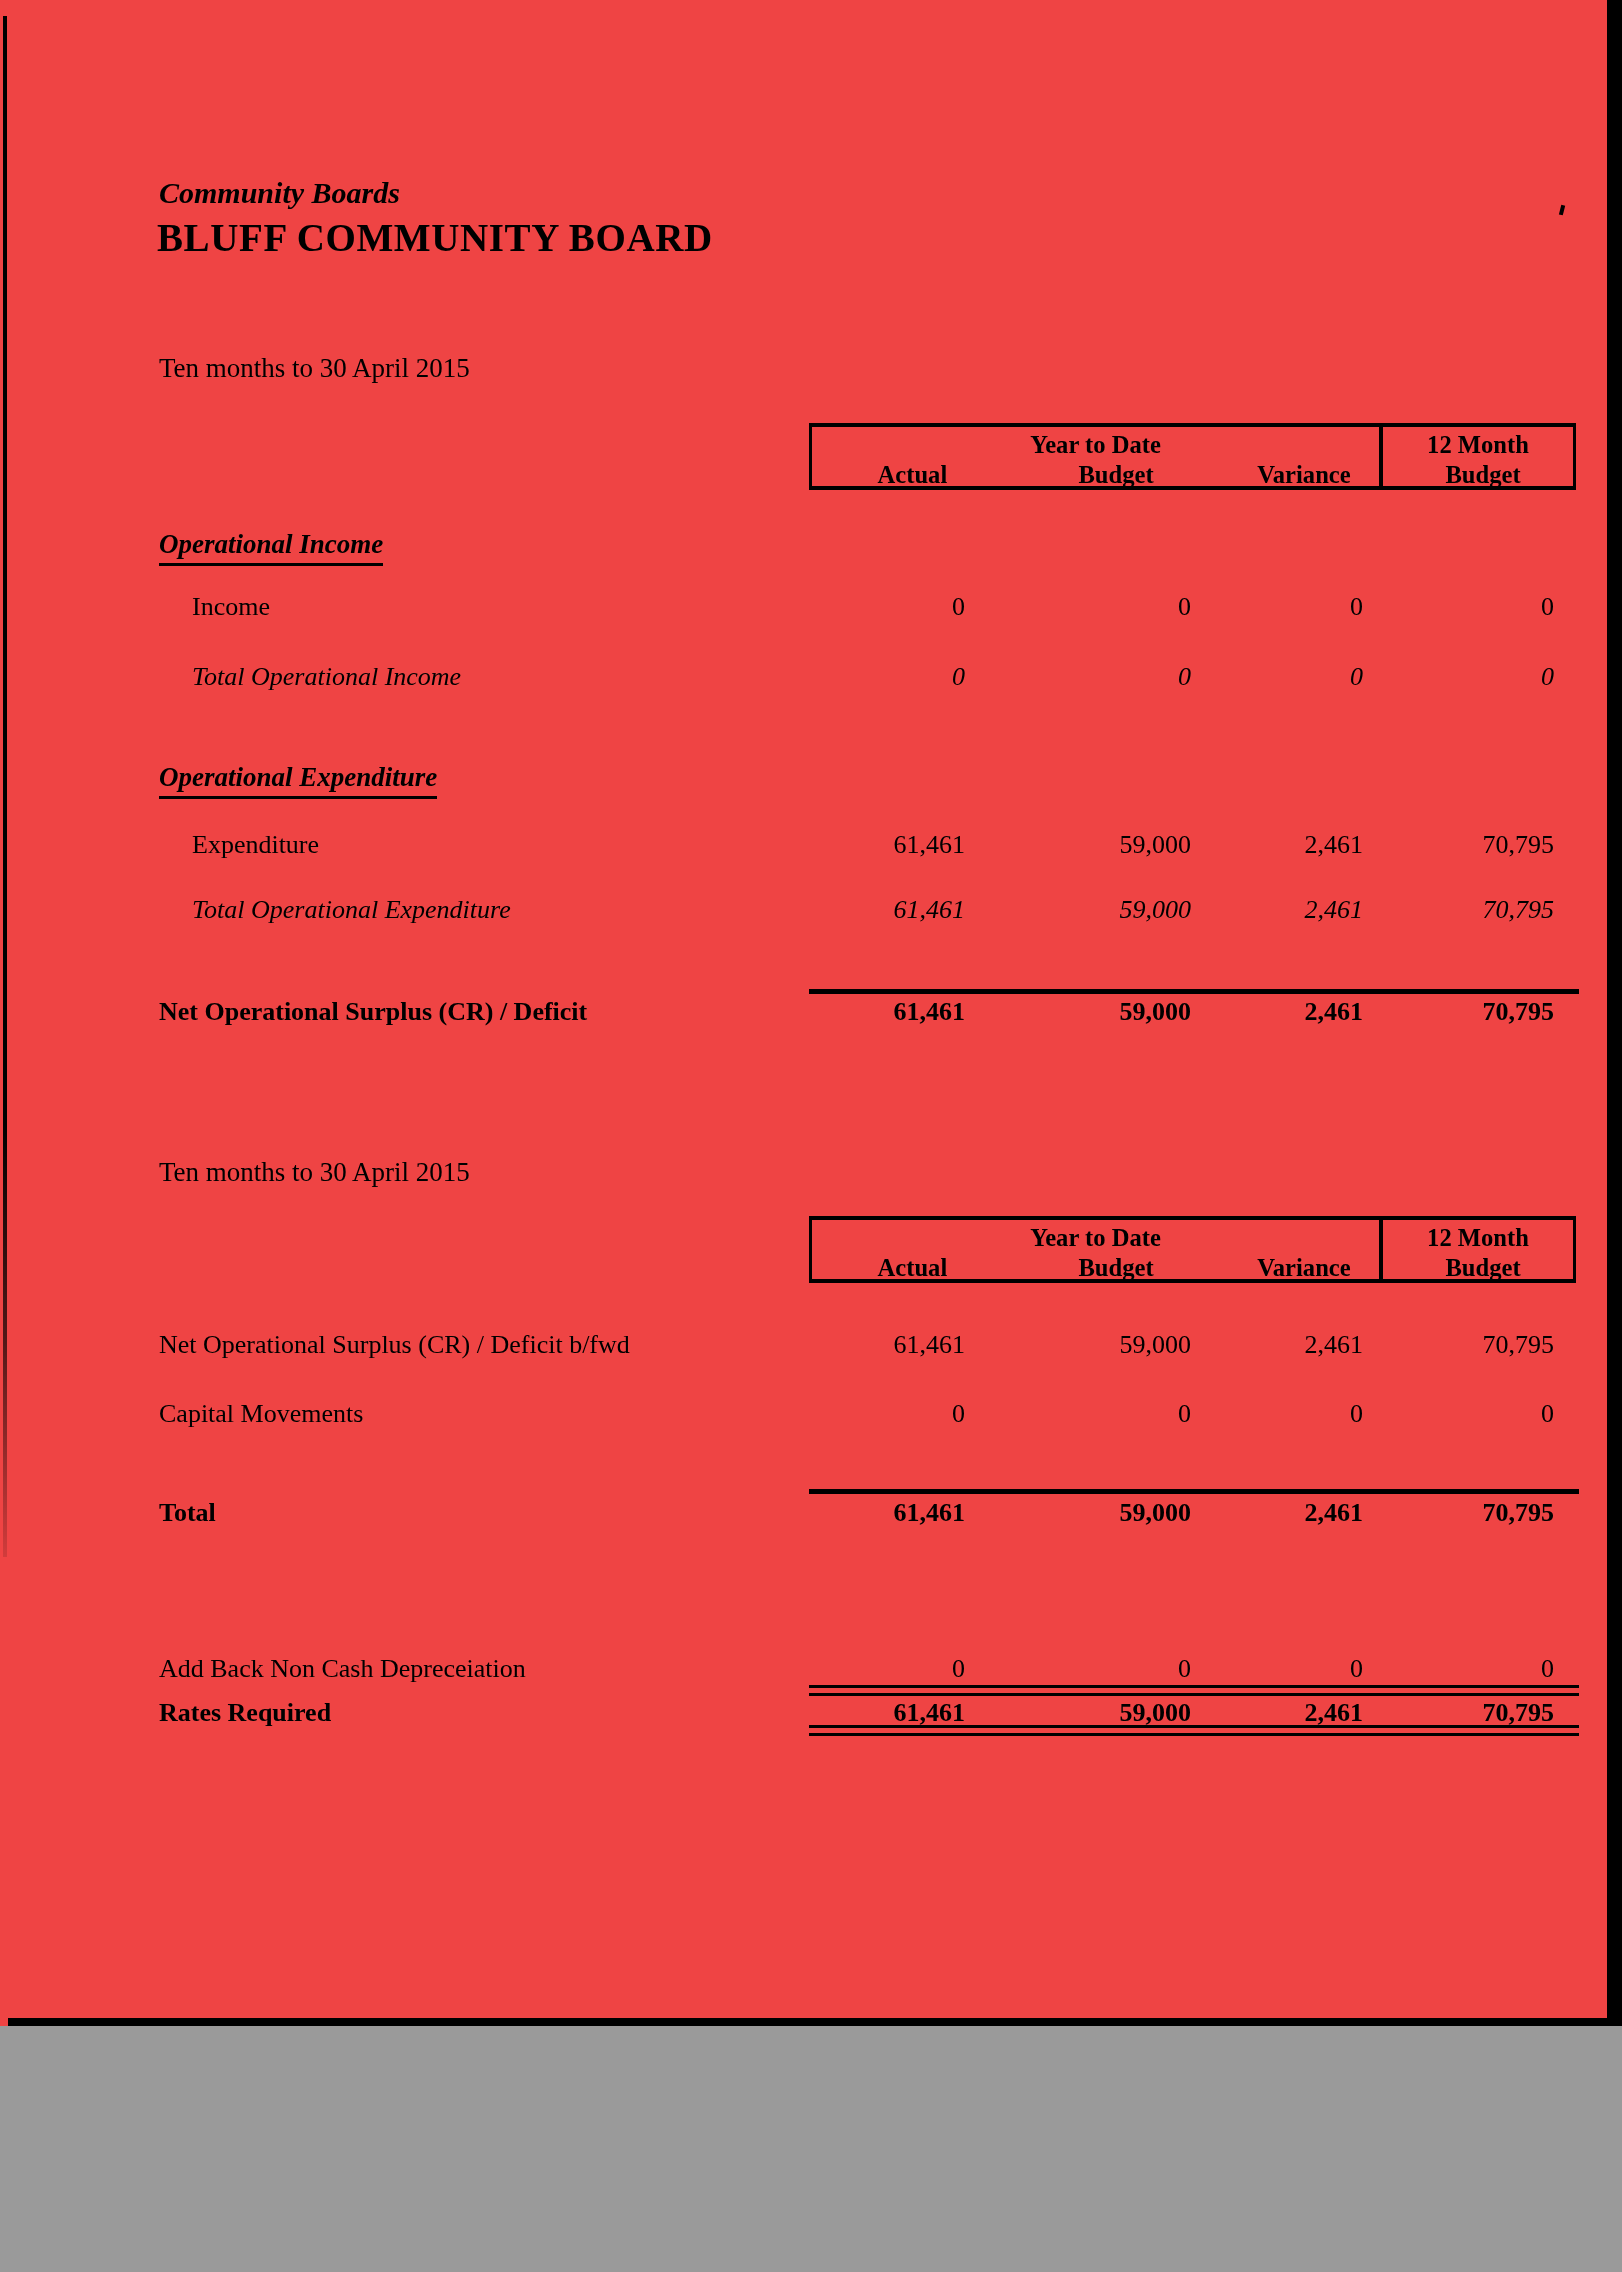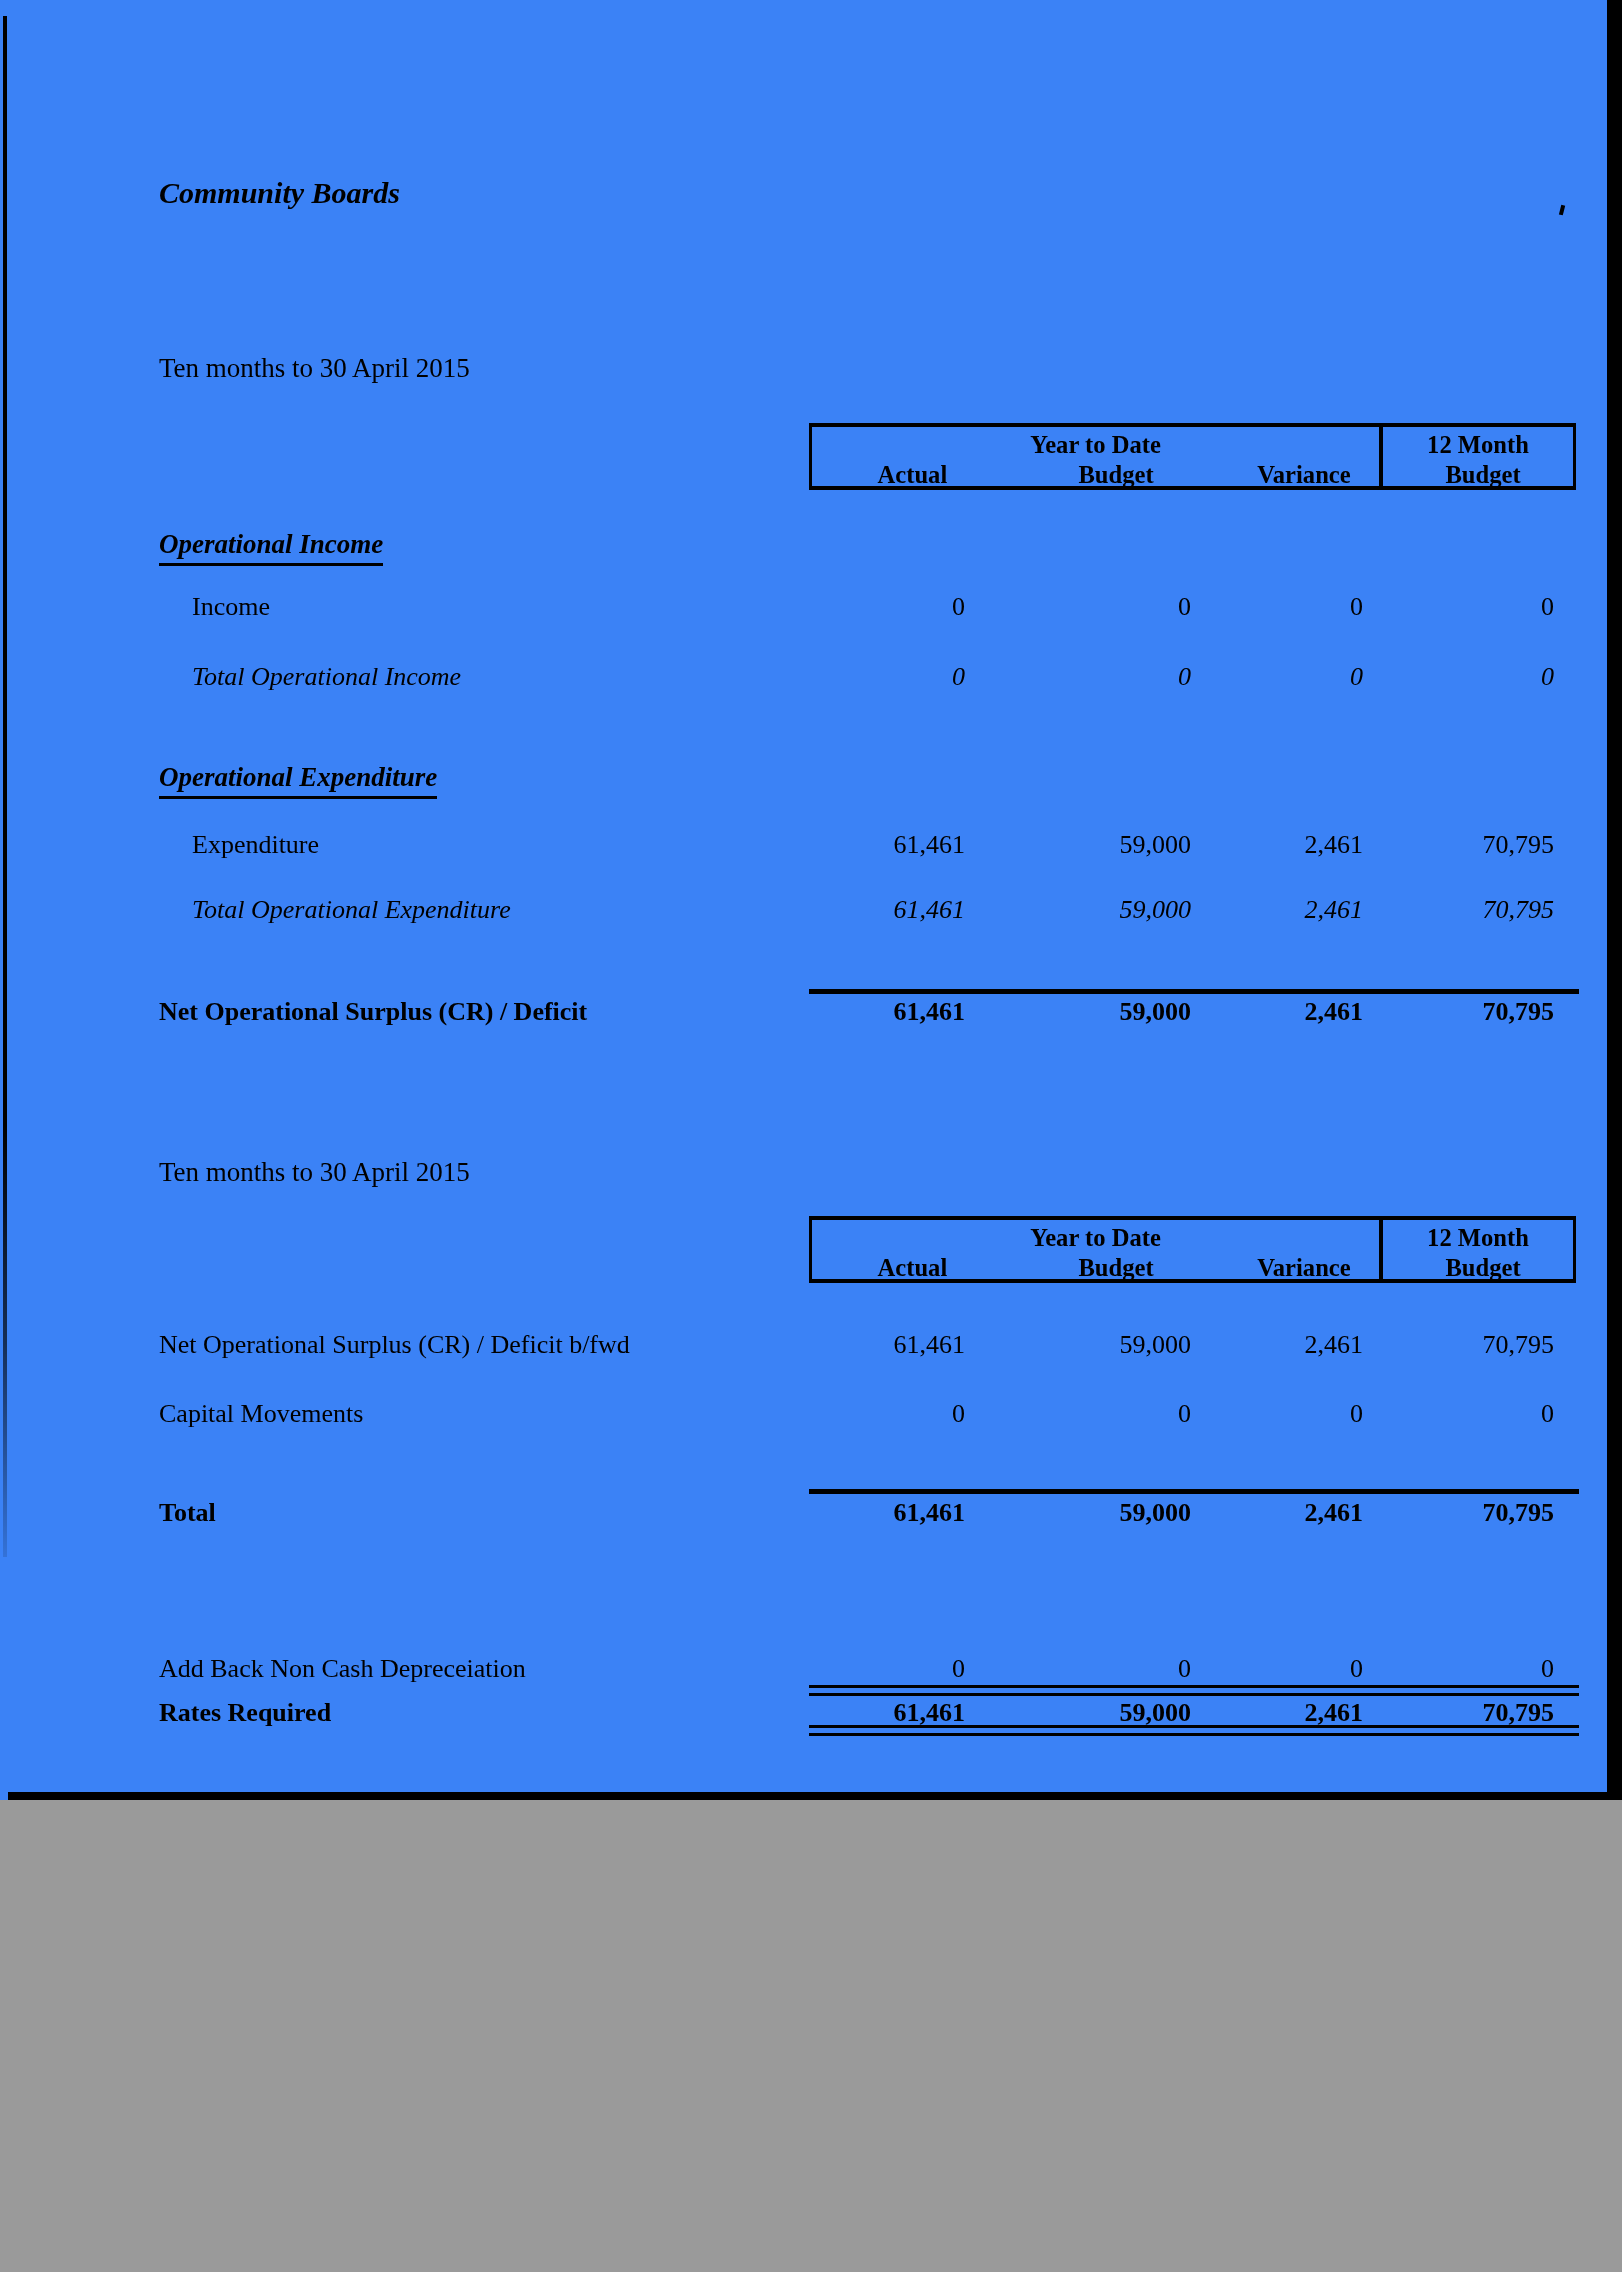--- a/index.html
+++ b/index.html
@@ -1,19 +1,19 @@
 <!DOCTYPE html>
 <html style="font-size:10.4px"><head>
 <meta charset="utf-8">
 <style>
   html,body{margin:0;padding:0;background:#9a9a9a;}
   .page{
     position:relative;
-    width:1622px;height:1800px;
-    background:#3b82f6;
+    width:1622px;height:2026px;
+    background:#ef4444;
     color:#000;
     font-family:"Liberation Serif",serif;
     overflow:hidden;
   }
   
   .edge-left{
     position:absolute;left:2.6px;top:16px;width:4.5px;height:1541px;
     background:linear-gradient(#000 72%,rgba(0,0,0,.65) 86%,rgba(0,0,0,.12));
   }
   .edge-left-lower{
@@ -77,20 +77,21 @@
 
 <div class="page">
 
   <div class="edge-left"></div>
   <div class="edge-left-lower"></div>
   <div class="edge-right"></div>
   <div class="edge-bottom"></div>
   <div class="speck"></div>
 
   <div class="breadcrumb">Community Boards</div>
+  <div class="doc-title">BLUFF COMMUNITY BOARD</div>
 
   <div class="stmt-period">Ten months to 30 April 2015</div>
 
   <div class="hbox" style="top:423px;">
     <div class="divider"></div>
     <span class="h-ytd">Year to Date</span>
     <span class="h-12m">12 Month</span>
     <span class="h-actual">Actual</span>
     <span class="h-budget">Budget</span>
     <span class="h-variance">Variance</span>

